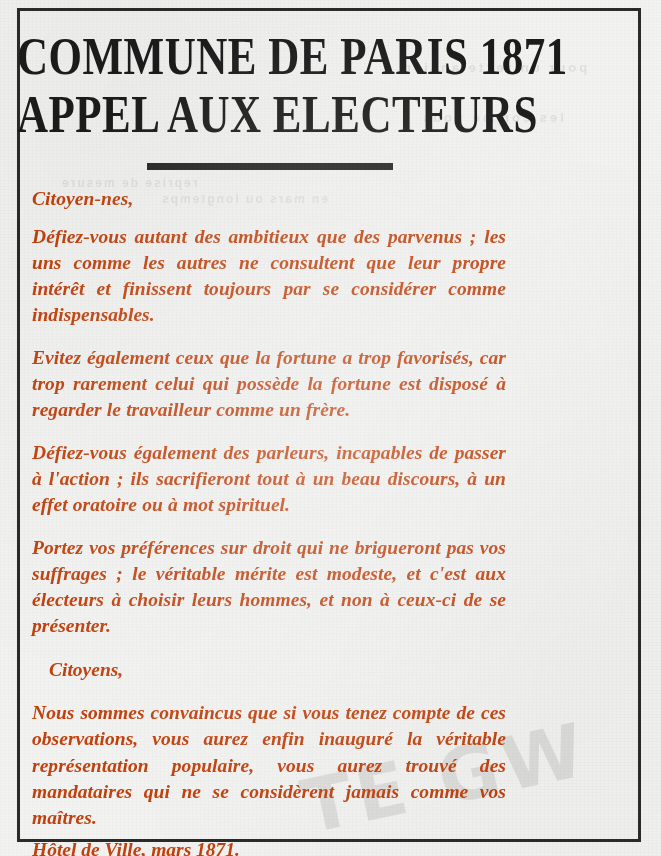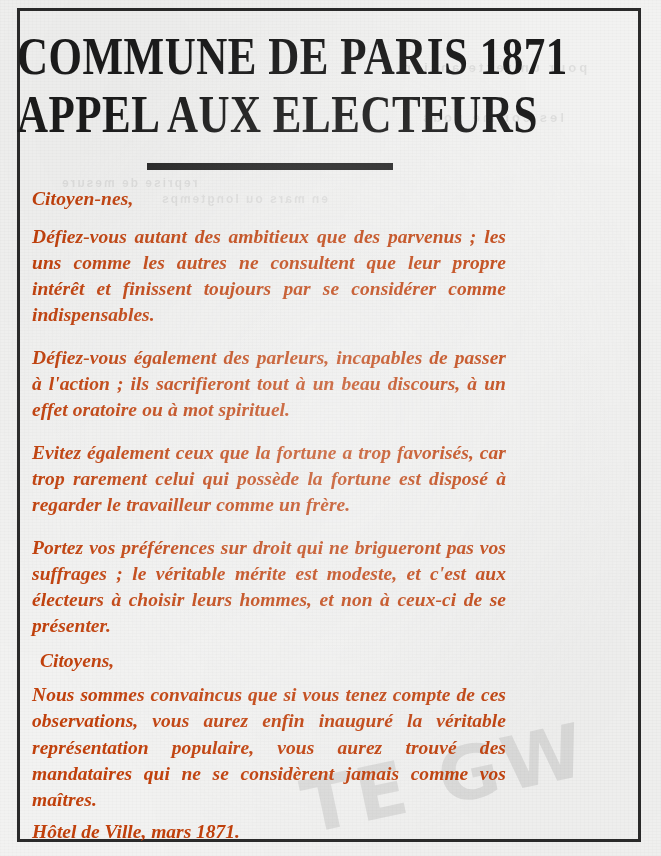--- a/index.html
+++ b/index.html
@@ -131,21 +131,21 @@
     text-justify: inter-word;
     letter-spacing: .05px;
     word-spacing: .2px;
   }
   .para + .para { margin-top: 16px; }
 
   .salutation-mid {
     font-size: 19.5px;
     font-weight: bold;
     line-height: 26.3px;
-    margin: 8px;
+    margin: 17px;
   }
 
   .signoff {
     font-size: 19.5px;
     font-weight: bold;
     line-height: 26px;
     margin: 5px 0 0 0;
   }
 </style>
 </head>
@@ -167,22 +167,22 @@
       <span class="title-line title-line-1">COMMUNE DE PARIS 1871</span>
       <span class="title-line title-line-2">APPEL AUX ELECTEURS</span>
       <div class="rule"></div>
     </header>
 
     <section class="body-col">
 
       <p class="salutation">Citoyen-nes,</p>
 
       <p class="para">Défiez-vous autant des ambitieux que des parvenus ; les uns comme les autres ne consultent que leur propre intérêt et finissent toujours par se considérer comme indispensables.</p>
+      <p class="para">Evitez également ceux que la fortune a trop favorisés, car trop rarement celui qui possède la fortune est disposé à regarder le travailleur comme un frère.</p>
       <p class="para">Défiez-vous également des parleurs, incapables de passer à l'action ; ils sacrifieront tout à un beau discours, à un effet oratoire ou à mot spirituel.</p>
-      <p class="para">Evitez également ceux que la fortune a trop favorisés, car trop rarement celui qui possède la fortune est disposé à regarder le travailleur comme un frère.</p>
       <p class="para">Portez vos préférences sur droit qui ne brigueront pas vos suffrages ; le véritable mérite est modeste, et c'est aux électeurs à choisir leurs hommes, et non à ceux-ci de se présenter.</p>
 
       <p class="salutation-mid">Citoyens,</p>
 
       <p class="para">Nous sommes convaincus que si vous tenez compte de ces observations, vous aurez enfin inauguré la véritable représentation populaire, vous aurez trouvé des mandataires qui ne se considèrent jamais comme vos maîtres.</p>
 
       <p class="signoff">Hôtel de Ville, mars 1871.</p>
 
     </section>
   </div>

